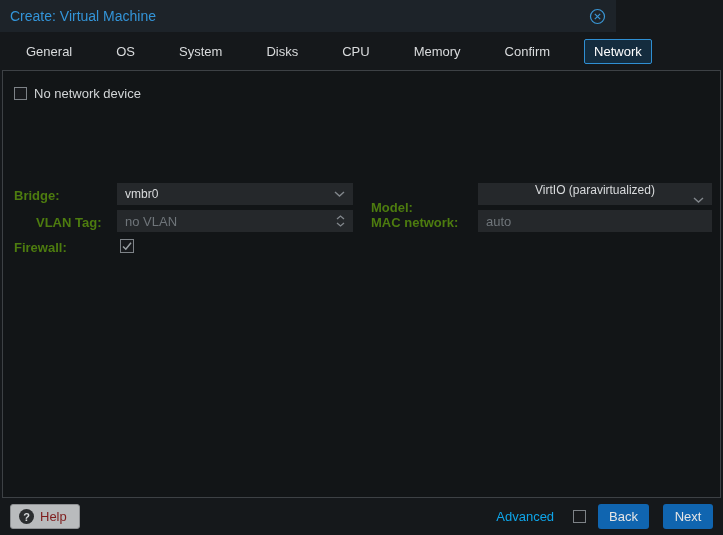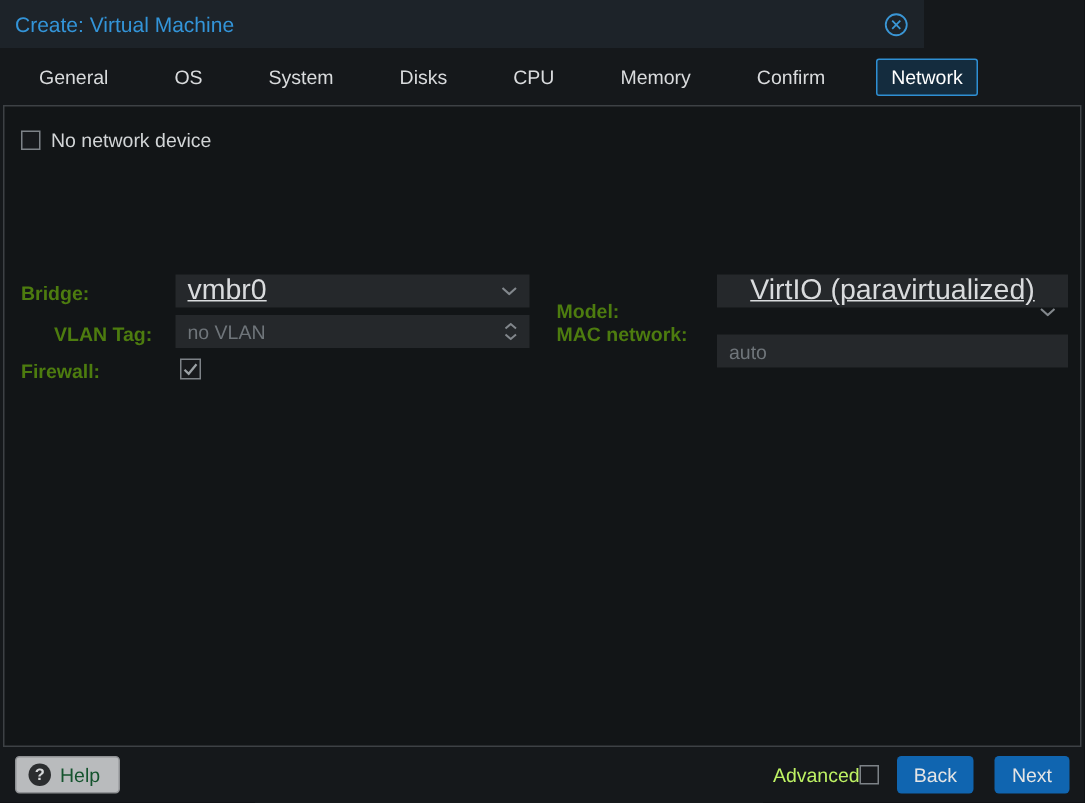--- a/index.html
+++ b/index.html
@@ -26,35 +26,35 @@
 
   .row-check{position:absolute;top:15px;left:11px;display:flex;align-items:center;gap:7px;cursor:pointer;}
   .cb{width:13px;height:13px;border:1px solid #7d8287;background:#17191c;display:inline-flex;
       align-items:center;justify-content:center;flex:none;}
   .cb svg{display:block;}
   .lbl{color:#d2d5d7;font-size:13px;}
 
   .field-label{position:absolute;color:#4d7c0f;font-size:13px;font-weight:bold;}
   .field{position:absolute;height:22px;background:#25282b;display:flex;align-items:center;
          padding:0 8px;cursor:text;}
-  .field .val{color:#d9dbdd;font-size:19px;text-decoration:underline;}
+  .field .val{color:#d9dbdd;font-size:12px;}
   .field .placeholder{color:#6f757a;font-size:13px;}
   .field .trigger{margin-left:auto;display:flex;flex-direction:column;align-items:center;
                   justify-content:center;gap:2px;padding-left:6px;cursor:pointer;}
 
   
   .footer{position:absolute;left:0;bottom:0;width:723px;height:37px;background:#15181b;
           display:flex;align-items:center;padding:0 10px;}
   .help-btn{display:flex;align-items:center;gap:6px;background:#b9bbbd;border:1px solid #8f9194;
             border-radius:3px;height:25px;padding:0 12px 0 8px;cursor:pointer;}
   .help-btn .qmark{width:15px;height:15px;border-radius:50%;background:#2b2d2f;color:#d6d8da;
                    font-size:11px;font-weight:bold;display:flex;align-items:center;justify-content:center;}
-  .help-btn .help-txt{color:#14532d;font-size:13px;}
+  .help-btn .help-txt{color:#7f1d1d;font-size:13px;}
   .footer-right{margin-left:auto;display:flex;align-items:center;}
-  .adv-label{color:#bef264;font-size:13px;margin-right:0;cursor:pointer;}
+  .adv-label{color:#0ea5e9;font-size:13px;margin-right:19px;cursor:pointer;}
   .adv-cb{margin-right:12px;cursor:pointer;}
   .btn-blue{background:#1065b0;color:#e5e5e5;border:none;border-radius:3px;height:25px;
             min-width:50px;padding:0 11px;font-size:13px;cursor:pointer;}
   .btn-blue + .btn-blue{margin-left:14px;text-align:center;}
 </style>
 </head>
 <body>
 
 <div class="window">
 
@@ -113,21 +113,21 @@
         <svg width="9" height="5" viewBox="0 0 9 5">
             <path d="M1 4 L4.5 1 L8 4" fill="none" stroke="#82878c" stroke-width="1.3"></path>
           </svg>
         <svg width="9" height="5" viewBox="0 0 9 5">
             <path d="M1 1 L4.5 4 L8 1" fill="none" stroke="#82878c" stroke-width="1.3"></path>
           </svg>
       </span>
     </div>
 
     <span class="field-label" style="top:144px;left:368px;">MAC network:</span>
-    <div class="field" style="top:139px;left:475px;width:234px;margin-top:13px;">
+    <div class="field" style="top:139px;left:475px;width:234px;">
       <span class="placeholder">auto</span>
     </div>
 
     <span class="field-label" style="top:169px;left:11px;">Firewall:</span>
     <span class="cb" style="position:absolute;top:168px;left:117px;width:14px;height:14px;cursor:pointer;">
       <svg width="12" height="12" viewBox="0 0 12 12">
         <path d="M2 6.5 L4.8 9.2 L10 2.8" fill="none" stroke="#9aa0a4" stroke-width="1.5"></path>
       </svg>
     </span>
 

